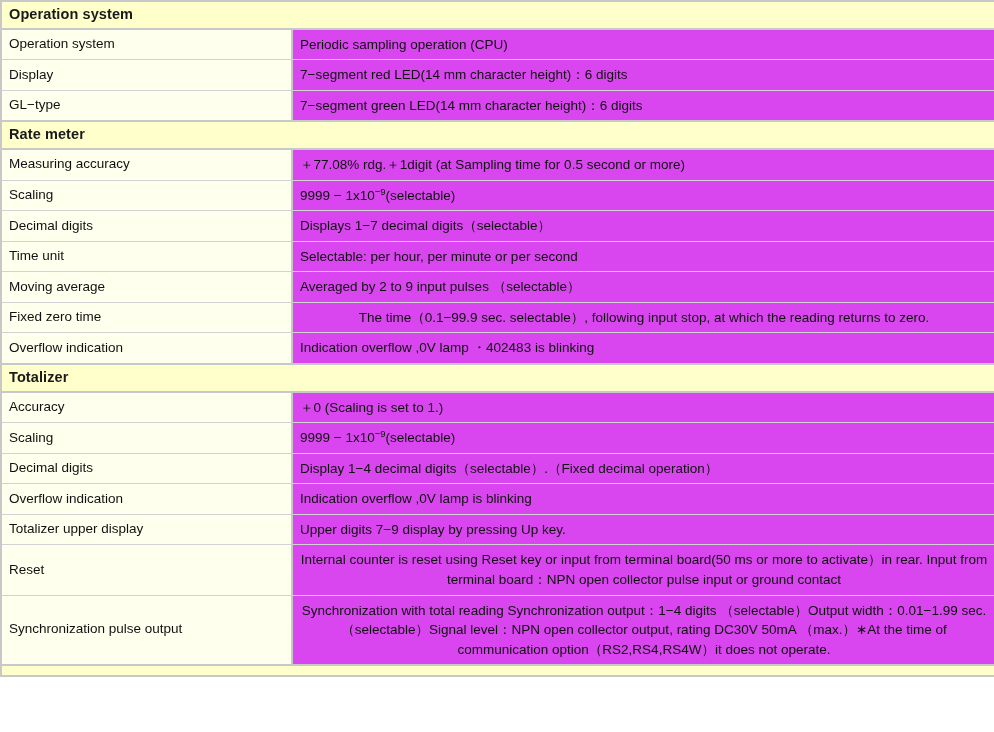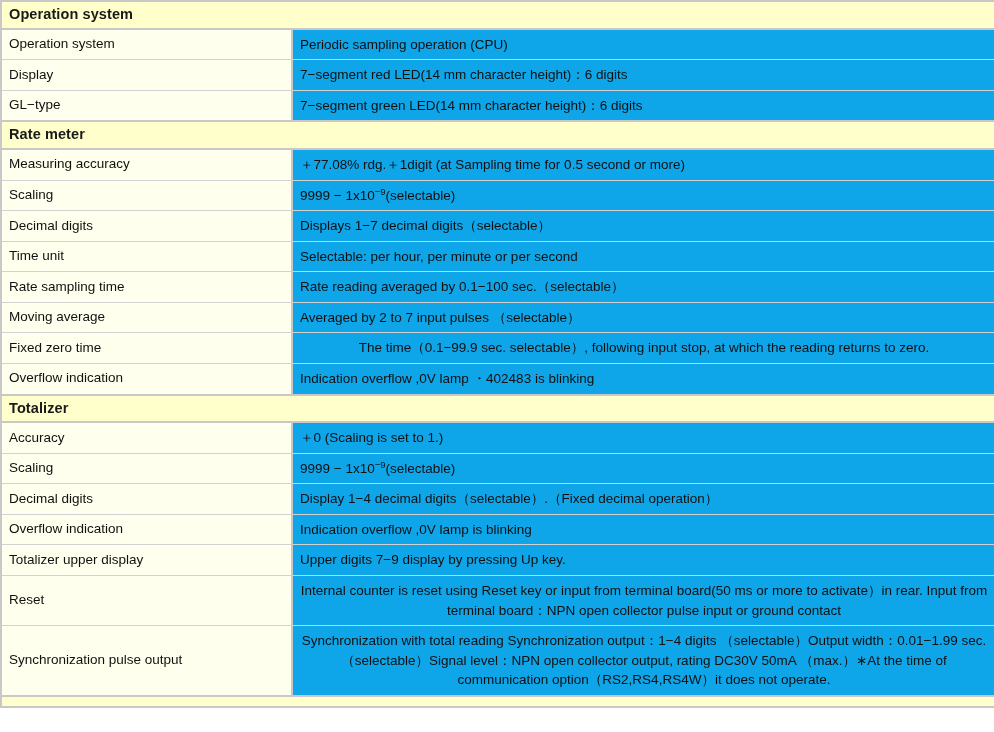--- a/index.html
+++ b/index.html
@@ -51,21 +51,21 @@
     padding: 5px 6px 5px 7px;
     border-top: 1px solid #d2d2d2;
     border-bottom: 1px solid #d2d2d2;
     border-left: 2px solid #c8c8c8;
     border-right: 2px solid #c8c8c8;
     vertical-align: middle;
   }
 
   
   td.value-cell {
-    background: #0ea5e9;
+    background: #d946ef;
     font-size: 13.5px;
     line-height: 1.45;
     color: #111111;
     padding: 5px 6px 5px 7px;
     border-top: 1px solid #d2d2d2;
     border-bottom: 1px solid #d2d2d2;
     border-right: 2px solid #c8c8c8;
     vertical-align: middle;
   }
 
@@ -128,28 +128,24 @@
     <tr>
       <td class="label-cell">Decimal digits</td>
       <td class="value-cell">Displays 1−7 decimal digits（selectable）</td>
     </tr>
 
     <tr>
       <td class="label-cell">Time unit</td>
       <td class="value-cell">Selectable: per hour, per minute or per second</td>
     </tr>
 
-    <tr>
-      <td class="label-cell">Rate sampling time</td>
-      <td class="value-cell">Rate reading averaged by 0.1−100 sec.（selectable）</td>
-    </tr>
 
     <tr>
       <td class="label-cell">Moving average</td>
-      <td class="value-cell">Averaged by 2 to 7 input pulses （selectable）</td>
+      <td class="value-cell">Averaged by 2 to 9 input pulses （selectable）</td>
     </tr>
 
     <tr>
       <td class="label-cell">Fixed zero time</td>
       <td class="value-cell multiline">The time（0.1−99.9 sec. selectable）, following input stop, at which the reading returns to zero.</td>
     </tr>
 
 
     <tr>
       <td class="label-cell">Overflow indication</td>

